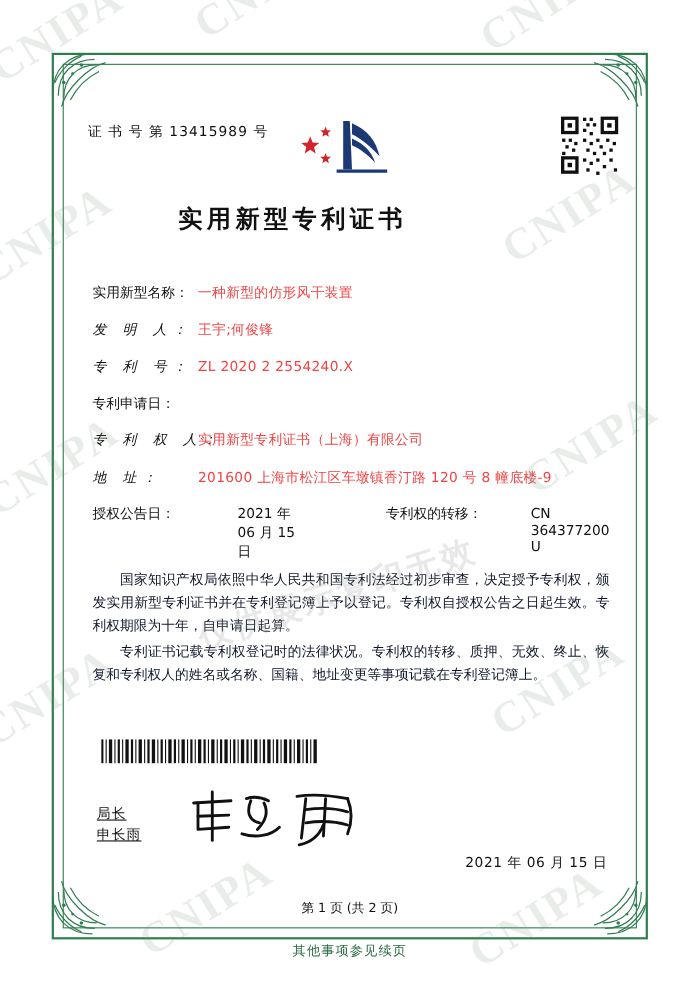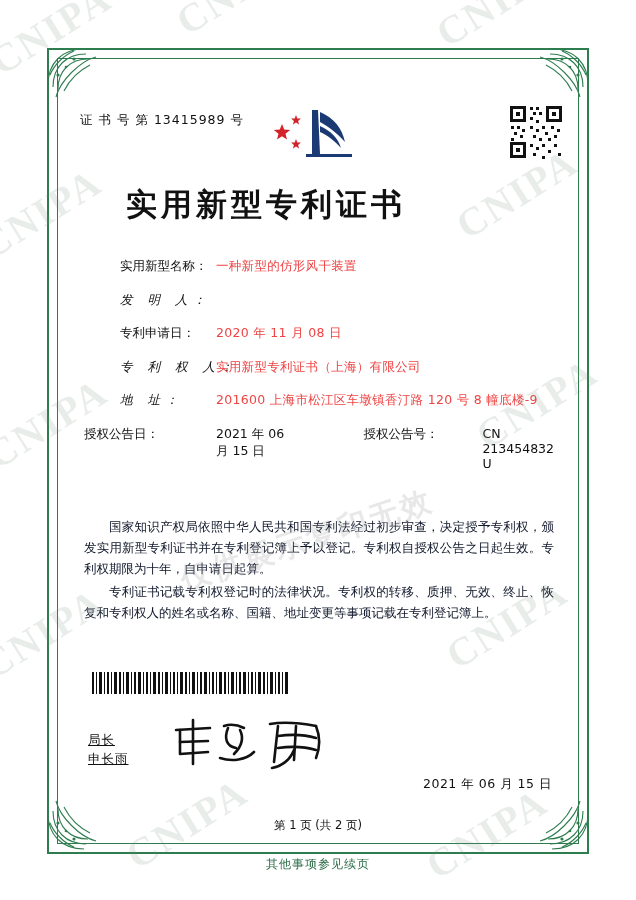--- a/index.html
+++ b/index.html
@@ -94,37 +94,36 @@
     left: 268px; top: 104px;
     width: 100px; height: 64px;
   }
   #doc-title {
     position: absolute;
     left: 0; top: 184px;
     width: 532px;
     text-align: center;
     font-family: "DejaVu Serif", "Liberation Serif", serif;
     font-weight: bold;
-    font-size: 31px;
+    font-size: 22px;
     letter-spacing: 4px;
     color: #111;
   }
 
   .field-rows {
     position: absolute;
     left: 84px; top: 258px;
     width: 470px;
   }
   .field-row {
     display: flex;
     align-items: flex-start;
     margin-bottom: 17.5px;
     font-size: 12.5px;
     line-height: 16px;
-    margin-left: 36px;
   }
   .field-label {
     width: 96px;
     flex: 0 0 96px;
     color: #111;
     white-space: nowrap;
   }
   .field-label.spaced { letter-spacing: 5.5px; font-style: italic; }
   .field-value {
     flex: 1 1 auto;
@@ -368,39 +367,43 @@
 
   <div id="doc-title">实用新型专利证书</div>
 
   <div class="field-rows">
     <div class="field-row">
       <div class="field-label">实用新型名称：</div>
       <div class="field-value">一种新型的仿形风干装置</div>
     </div>
     <div class="field-row">
       <div class="field-label spaced">发  明  人：</div>
+      <div class="field-value">王宇;何俊锋</div>
+    </div>
+    <div class="field-row">
+      <div class="field-label spaced">专  利  号：</div>
+      <div class="field-value">ZL 2020 2 2554240.X</div>
     </div>
     <div class="field-row">
       <div class="field-label">专利申请日：</div>
-      <div class="field-value">2020 年 11 月 08 日</div>
     </div>
     <div class="field-row">
       <div class="field-label spaced">专 利 权 人：</div>
       <div class="field-value">实用新型专利证书（上海）有限公司</div>
     </div>
     <div class="field-row">
       <div class="field-label spaced">地       址：</div>
       <div class="field-value">201600 上海市松江区车墩镇香汀路 120 号 8 幢底楼-9</div>
     </div>
 
     <div class="grant-row">
       <div class="field-label">授权公告日：</div>
       <div>2021 年 06 月 15 日</div>
-      <div class="g2-label">授权公告号：</div>
-      <div class="g2-value">CN 213454832 U</div>
+      <div class="g2-label">专利权的转移：</div>
+      <div class="g2-value">CN 364377200 U</div>
     </div>
   </div>
 
   <div id="body-text">
     <p>国家知识产权局依照中华人民共和国专利法经过初步审查，决定授予专利权，颁发实用新型专利证书并在专利登记簿上予以登记。专利权自授权公告之日起生效。专利权期限为十年，自申请日起算。</p>
     <p>专利证书记载专利权登记时的法律状况。专利权的转移、质押、无效、终止、恢复和专利权人的姓名或名称、国籍、地址变更等事项记载在专利登记簿上。</p>
   </div>
 
   <div id="barcode">
     <svg width="198" height="22" viewBox="0 0 198 22" preserveAspectRatio="none">

